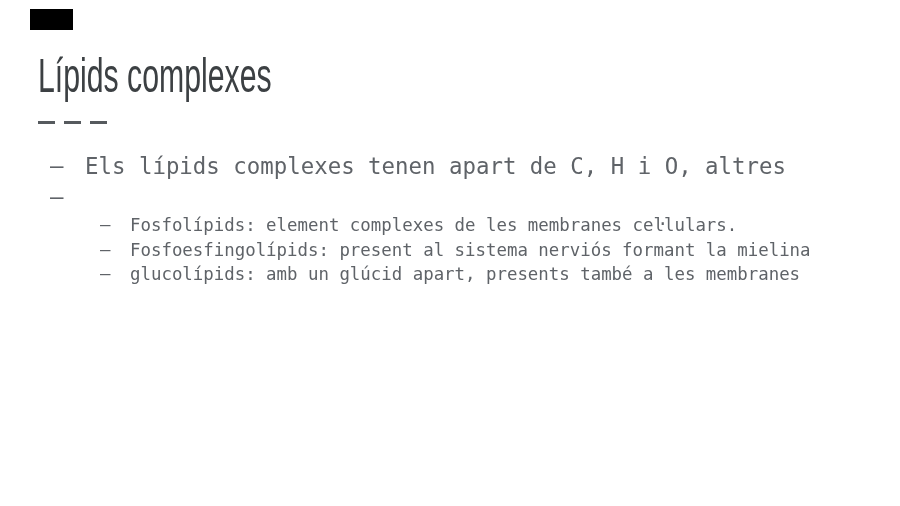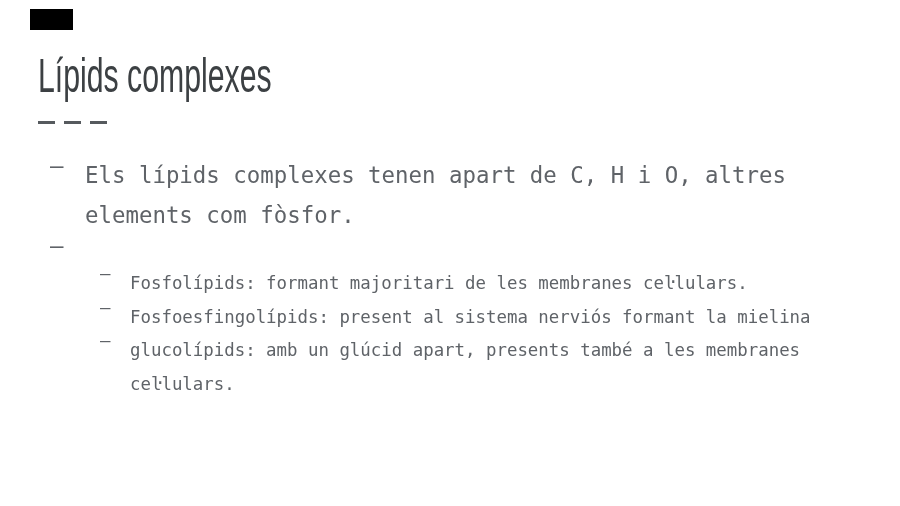--- a/index.html
+++ b/index.html
@@ -38,21 +38,21 @@
     position:absolute;left:50px;top:151px;
     font-family:"DejaVu Sans Mono",monospace;
     color:#5f6368;
   }
   .item{display:flex;}
   .l1{font-size:22.4px;line-height:31px;}
   .l1 .mk{flex:0 0 35px;width:35px;}
   .l2{font-size:17.4px;line-height:24.5px;margin-left:50px;}
   .l2 .mk{flex:0 0 30px;width:30px;}
   .mk{display:block;}
-  .tx{display:block;white-space:nowrap;margin-top:9px;}
+  .tx{display:block;white-space:nowrap;}
 </style>
 </head>
 <body>
 
 <div class="slide">
 
   <div class="corner-mark"></div>
 
   <h1 class="title">Lípids complexes</h1>
 
@@ -63,41 +63,36 @@
   </div>
 
   <div class="list">
 
     <div class="item l1">
       <span class="mk">–</span>
       <span class="tx">Els lípids complexes tenen apart de C, H i O, altres</span>
     </div>
     <div class="item l1">
       <span class="mk"></span>
-      <span class="tx">elements com fòsfor.</span>
     </div>
 
     <div class="item l1">
       <span class="mk">–</span>
     </div>
 
     <div class="item l2">
       <span class="mk">–</span>
-      <span class="tx">Fosfolípids: formant majoritari de les membranes ceŀlulars.</span>
+      <span class="tx">Fosfolípids: element complexes de les membranes ceŀlulars.</span>
     </div>
 
     <div class="item l2">
       <span class="mk">–</span>
       <span class="tx">Fosfoesfingolípids: present al sistema nerviós formant la mielina</span>
     </div>
 
     <div class="item l2">
       <span class="mk">–</span>
       <span class="tx">glucolípids: amb un glúcid apart, presents també a les membranes</span>
     </div>
-    <div class="item l2">
-      <span class="mk"></span>
-      <span class="tx">ceŀlulars.</span>
-    </div>
 
   </div>
 
 </div>
 
 </body></html>

